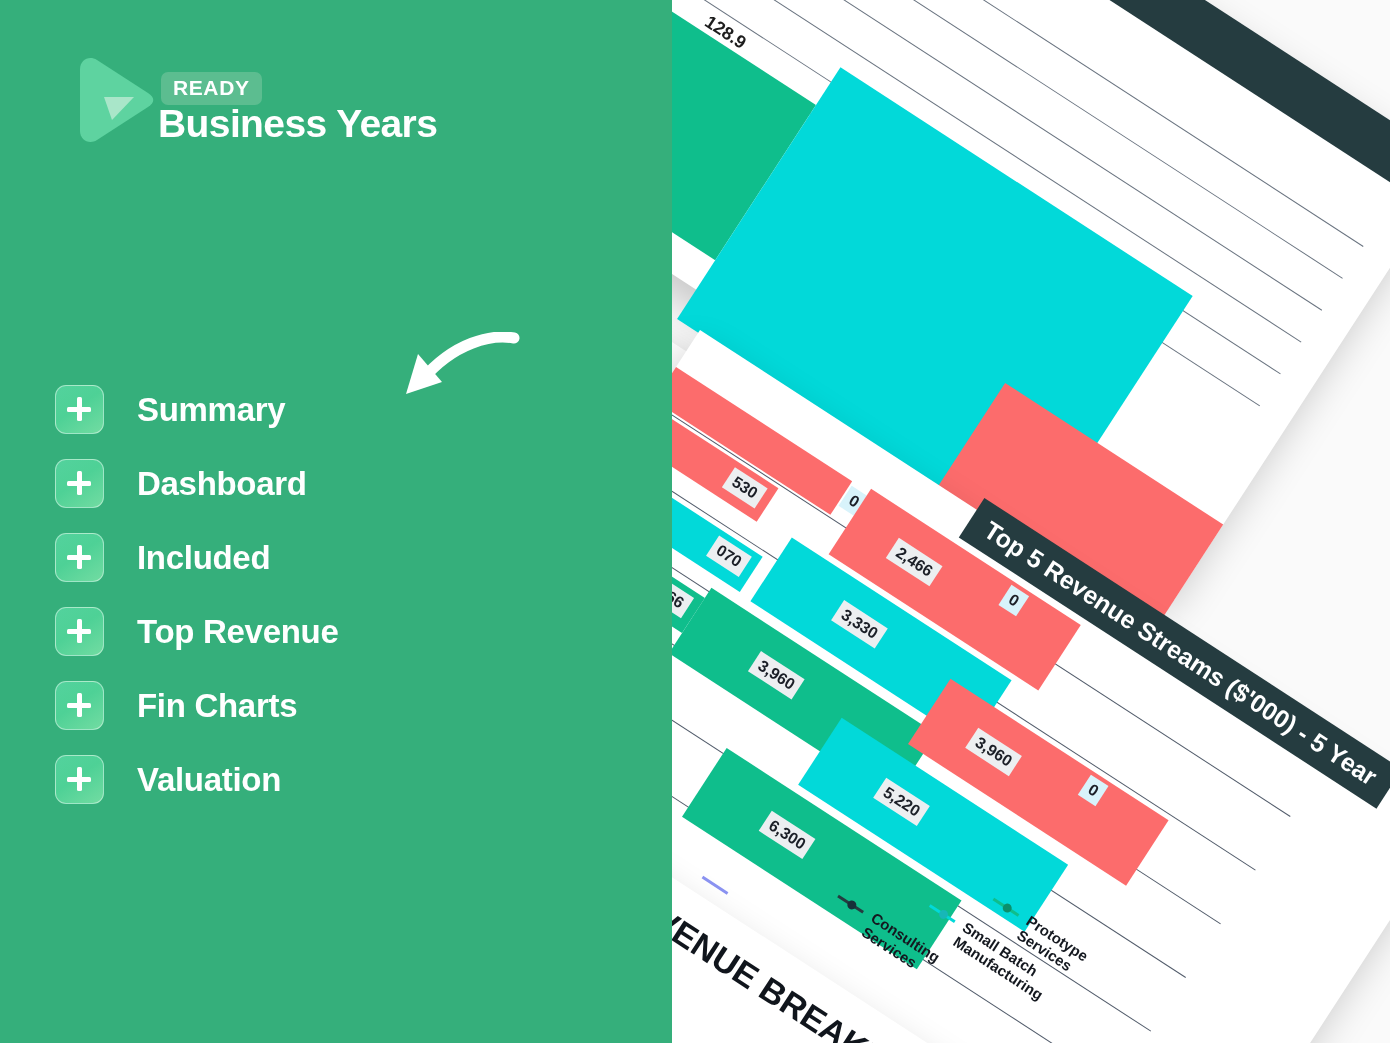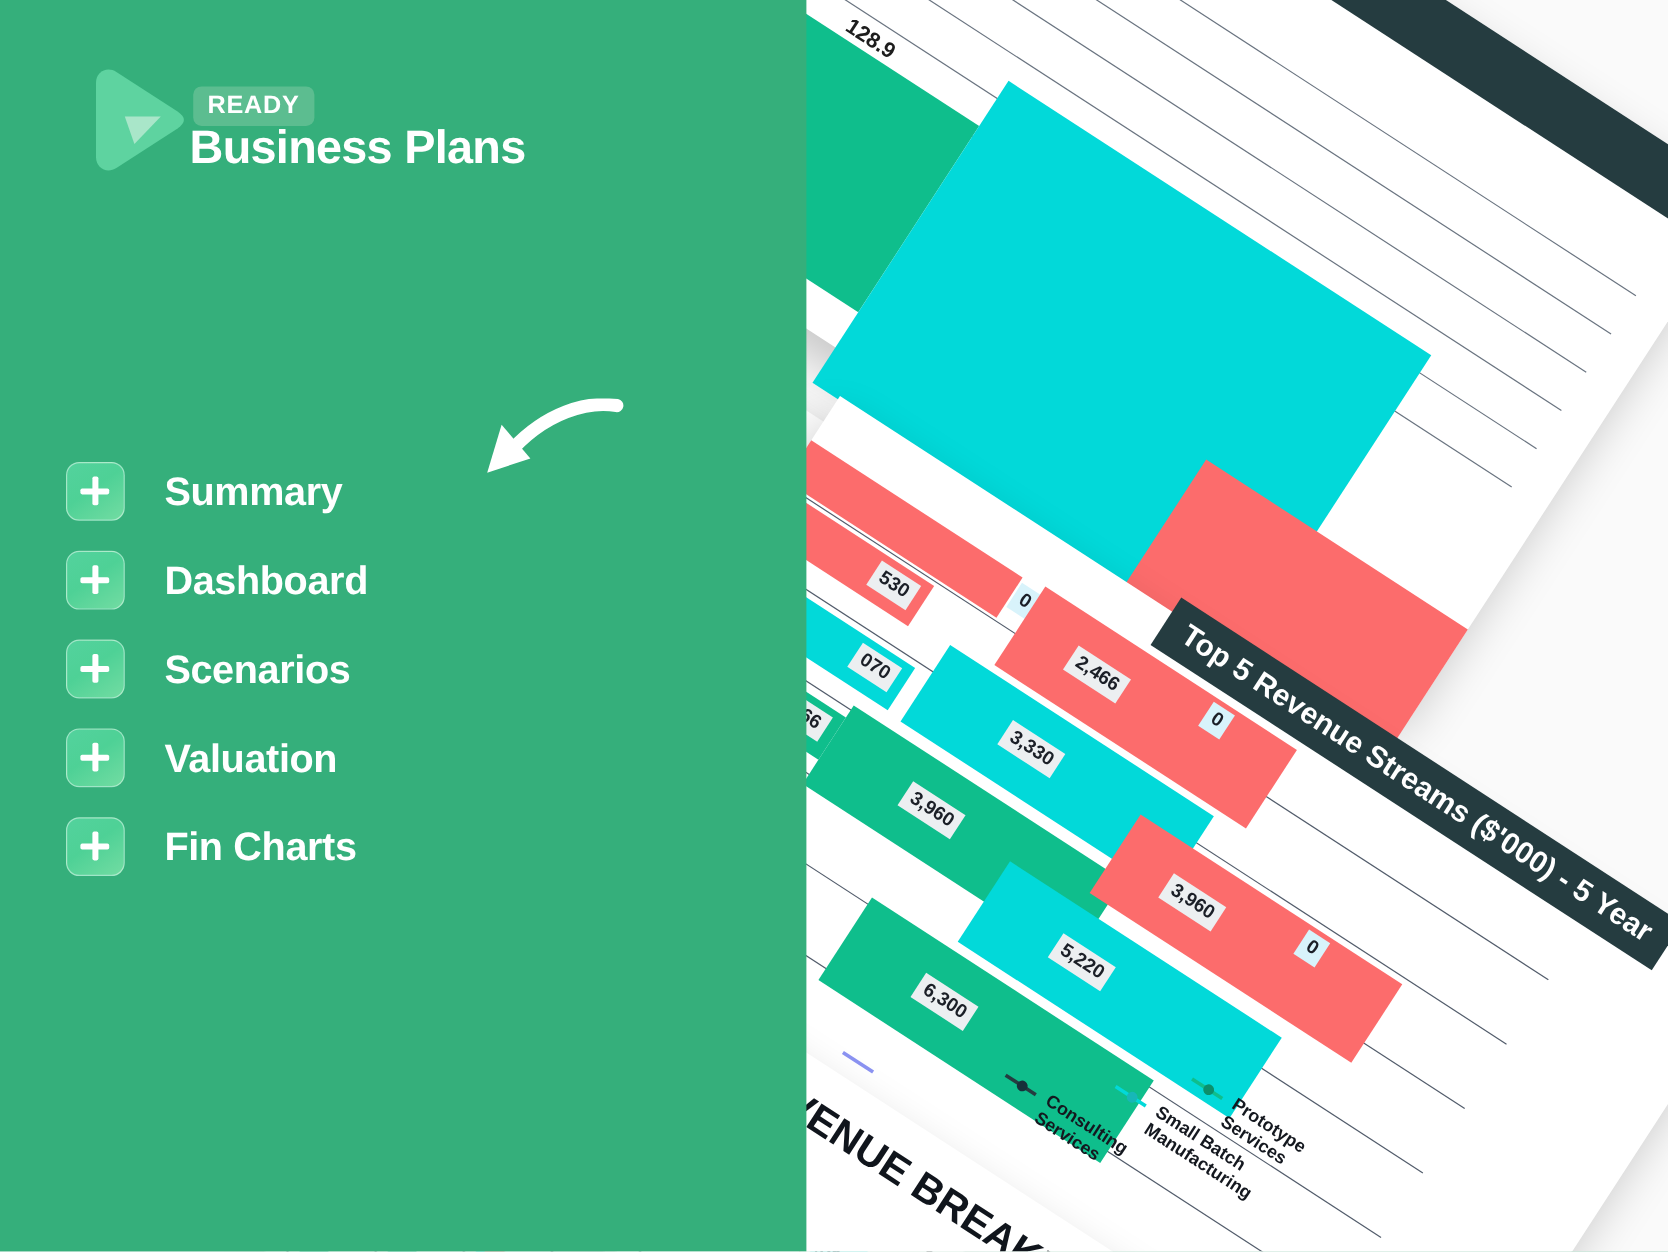--- a/index.html
+++ b/index.html
@@ -272,21 +272,21 @@
       <svg width="84" height="86" viewBox="0 0 84 86">
         <path d="M8 12 C8 3 17 -2 25 3 L76 36 C83 41 83 45 76 50 L25 83 C17 88 8 83 8 74 Z" fill="#5ed3a0"></path>
         <path d="M32 40 L62 40 L40 63 Z" fill="#a9e6c9"></path>
       </svg>
     </div>
 
     <div class="badge">
       <span>READY</span>
     </div>
 
-    <div class="brand">Business Plans</div>
+    <div class="brand">Business Years</div>
 
 
     <div class="arrow">
       <svg width="132" height="70" viewBox="0 0 132 70">
         <path d="M126 6 C104 2 66 10 34 48" stroke="#ffffff" stroke-width="11" fill="none" stroke-linecap="round"></path>
         <path d="M18 62 L30 22 L54 50 Z" fill="#ffffff"></path>
       </svg>
     </div>
 
     <div class="list">
@@ -296,32 +296,36 @@
         <div class="ilabel">Summary</div>
       </div>
 
       <div class="item">
         <div class="plus"></div>
         <div class="ilabel">Dashboard</div>
       </div>
 
       <div class="item">
         <div class="plus"></div>
-        <div class="ilabel">Scenarios</div>
-      </div>
-
-
-
+        <div class="ilabel">Included</div>
+      </div>
+
+      <div class="item">
+        <div class="plus"></div>
+        <div class="ilabel">Top Revenue</div>
+      </div>
+
+
+
+      <div class="item">
+        <div class="plus"></div>
+        <div class="ilabel">Fin Charts</div>
+      </div>
 
       <div class="item">
         <div class="plus"></div>
         <div class="ilabel">Valuation</div>
       </div>
 
-      <div class="item">
-        <div class="plus"></div>
-        <div class="ilabel">Fin Charts</div>
-      </div>
-
     </div>
   </div>
 
 </div>
 
 </body></html>

